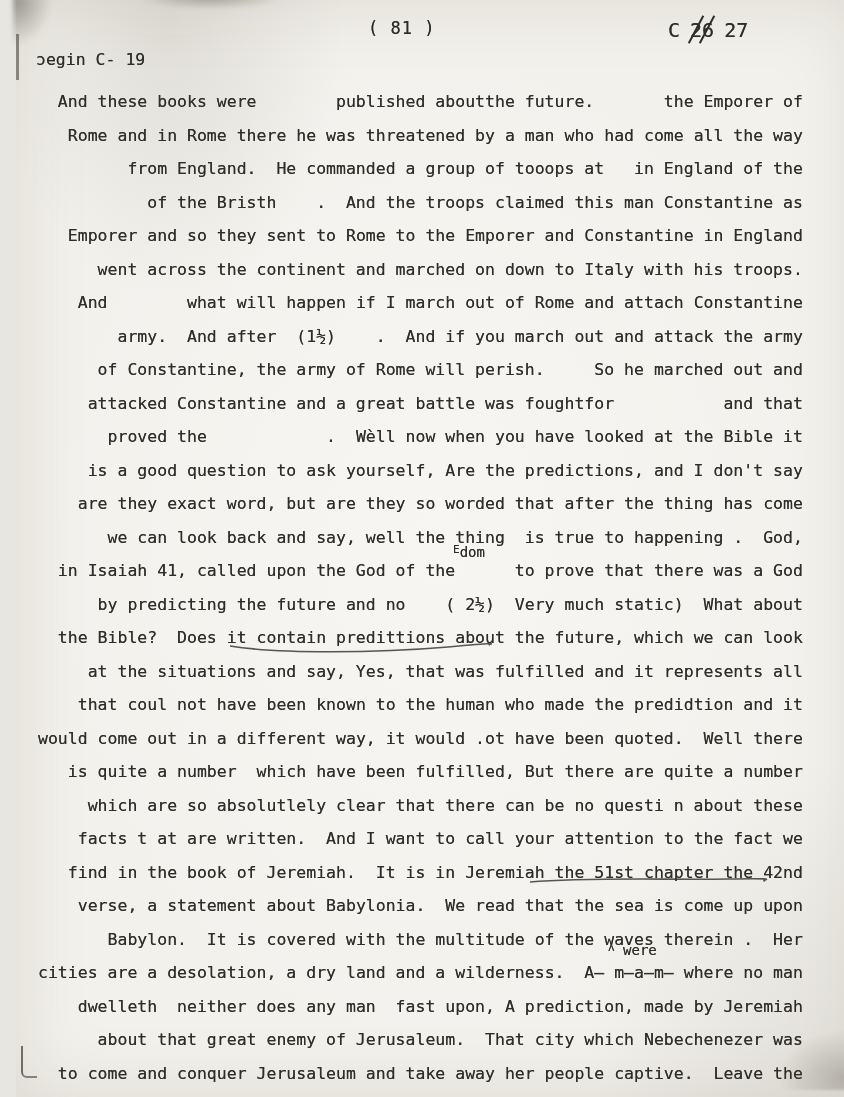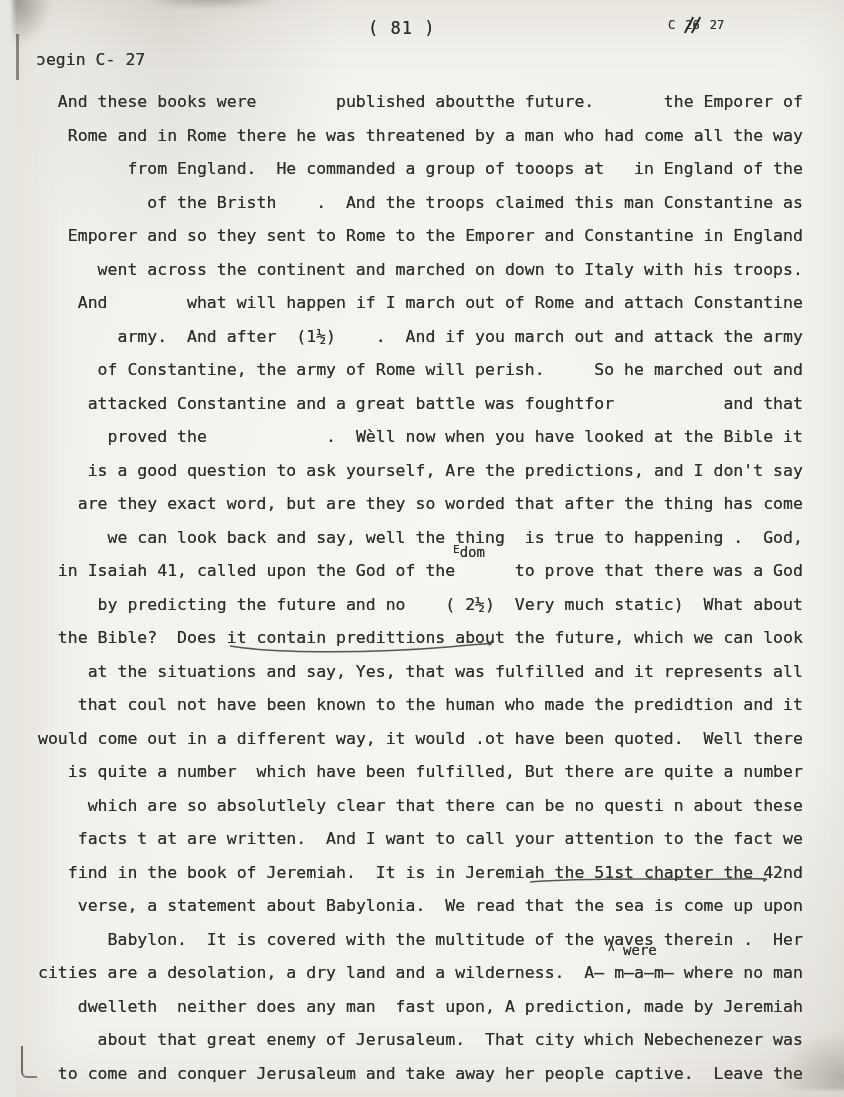--- a/index.html
+++ b/index.html
@@ -32,21 +32,21 @@
   }
   .hdr-center {
     position: absolute;
     left: 352px; top: 18px;
     font-size: 17px;
     letter-spacing: 1px;
   }
   .hdr-right {
     position: absolute;
     left: 652px; top: 18px;
-    font-size: 12px;
+    font-size: 20px;
   }
   .hdr-right .piece { margin-right: 10px; }
   .struck {
     position: relative;
     display: inline-block;
   }
   .struck::before, .struck::after {
     content: "";
     position: absolute;
     width: 2px;
@@ -116,21 +116,21 @@
 </style>
 </head>
 <body>
 
 <div class="page">
 
   <div class="hdr-center typed">( 81 )</div>
 
   <div class="hdr-right typed"><span class="piece">C</span><span class="piece struck">26</span><span>27</span></div>
 
-  <div class="begin-note typed">ɔegin C- 27</div>
+  <div class="begin-note typed">ɔegin C- 19</div>
 
   <div class="body-text typed"><div class="line">And these books were        published aboutthe future.       the Emporer of</div><div class="line">Rome and in Rome there he was threatened by a man who had come all the way</div><div class="line">from England.  He commanded a group of tooops at   in England of the</div><div class="line">  of the Bristh    .  And the troops claimed this man Constantine as</div><div class="line">Emporer and so they sent to Rome to the Emporer and Constantine in England</div><div class="line">went across the continent and marched on down to Italy with his troops.</div><div class="line">And        what will happen if I march out of Rome and attach Constantine</div><div class="line">army.  And after  (1½)    .  And if you march out and attack the army</div><div class="line">of Constantine, the army of Rome will perish.     So he marched out and</div><div class="line">attacked Constantine and a great battle was foughtfor           and that</div><div class="line">proved the            .  Wèll now when you have looked at the Bible it</div><div class="line">is a good question to ask yourself, Are the predictions, and I don't say</div><div class="line">are they exact word, but are they so worded that after the thing has come</div><div class="line">we can look back and say, well the thing  is true to happening .  God,</div><div class="line">in Isaiah 41, called upon the God of the      to prove that there was a God</div><div class="line">by predicting the future and no    ( 2½)  Very much static)  What about</div><div class="line">the Bible?  Does it contain predittions about the future, which we can look</div><div class="line">at the situations and say, Yes, that was fulfilled and it represents all</div><div class="line">that coul not have been known to the human who made the predidtion and it</div><div class="line">would come out in a different way, it would .ot have been quoted.  Well there</div><div class="line">is quite a number  which have been fulfilled, But there are quite a number</div><div class="line">which are so absolutlely clear that there can be no questi n about these</div><div class="line">facts t at are written.  And I want to call your attention to the fact we</div><div class="line">find in the book of Jeremiah.  It is in Jeremiah the 51st chapter the 42nd</div><div class="line">verse, a statement about Babylonia.  We read that the sea is come up upon</div><div class="line">Babylon.  It is covered with the multitude of the waves therein .  Her</div><div class="line">cities are a desolation, a dry land and a wilderness.  A̶ m̶a̶m̶ where no man</div><div class="line">dwelleth  neither does any man  fast upon, A prediction, made by Jeremiah</div><div class="line">about that great enemy of Jerusaleum.  That city which Nebechenezer was</div><div class="line">to come and conquer Jerusaleum and take away her people captive.  Leave the</div></div>
 
   <div class="insert typed" style="left:437px; top:543px;"><span class="mark">E</span><span>dom</span></div>
 
   <div class="insert typed" style="left:592px; top:941px;"><span class="mark">ʌ</span><span> were</span></div>
 
   <svg class="hand-underline" style="left:212px; top:641px;" width="264" height="14">
     <path d="M2,5 C 50,13 150,12 220,6 S 256,3 262,4" stroke="#3a3833" stroke-width="1.6" fill="none" opacity="0.85"></path>
   </svg>

